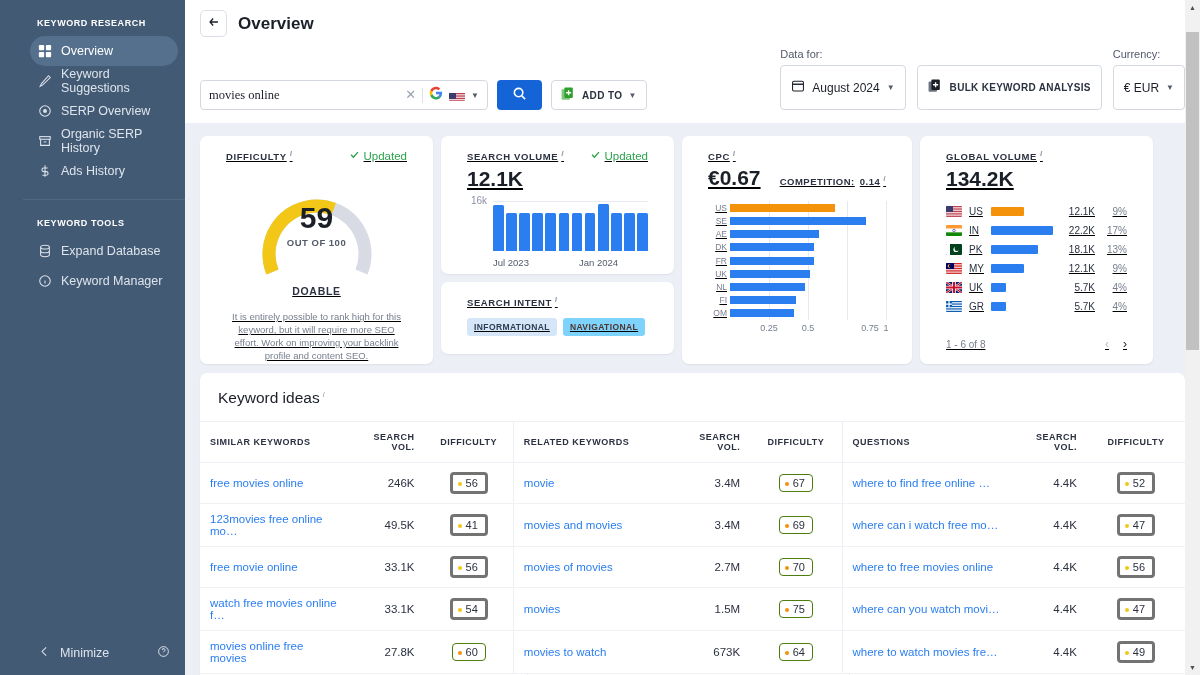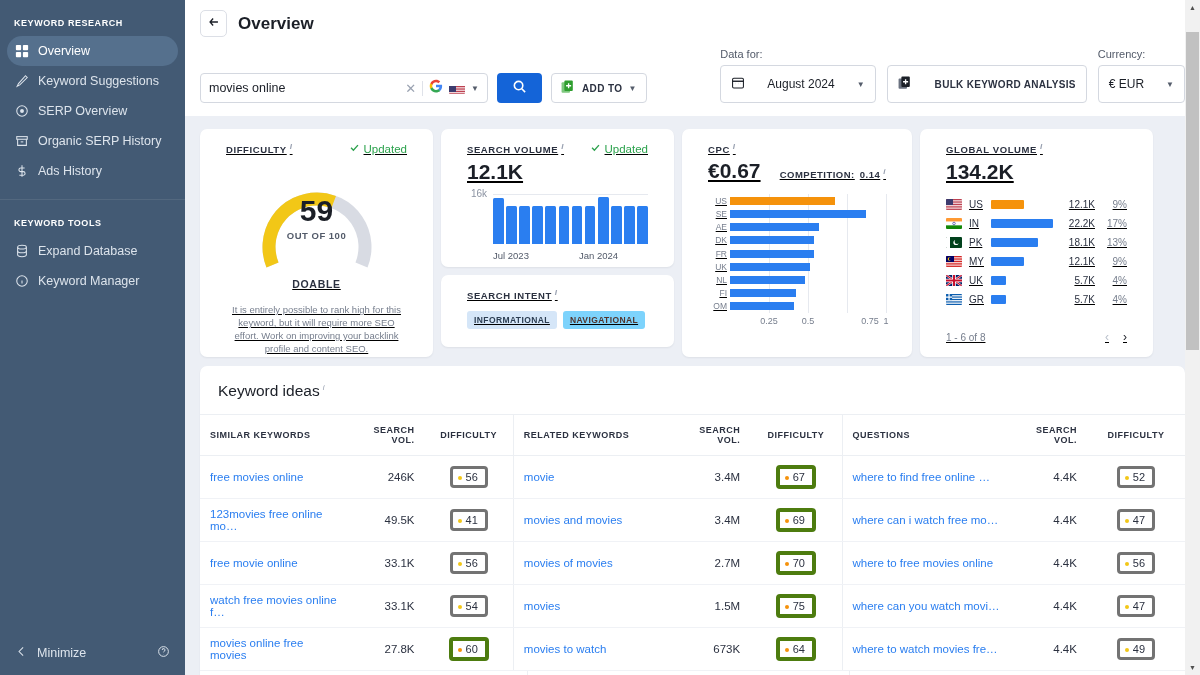--- a/index.html
+++ b/index.html
@@ -10,20 +10,21 @@
     overflow: hidden;
   }
   .app { display: flex; width: 1200px; height: 675px; }
 
   
   .sidebar {
     width: 185px; min-width: 185px; height: 675px;
     background: #435a74; color: #cfd8e3;
     display: flex; flex-direction: column;
     position: relative;
+    padding-left: 23px;
   }
   .side-section-title {
     font-size: 9px; font-weight: bold; letter-spacing: .55px;
     color: #ffffff; padding: 18px 0 8px 14px; text-transform: uppercase;
   }
   .side-item {
     display: flex; align-items: center; gap: 9px;
     height: 30px; margin: 0 7px; padding-left: 7px;
     border-radius: 15px; font-size: 12.5px; color: #dde4ec;
     cursor: pointer;
@@ -49,21 +50,21 @@
   .back-btn {
     width: 27px; height: 27px; border: 1px solid #dcdfe6; border-radius: 5px;
     background: #fff; display: flex; align-items: center; justify-content: center;
     cursor: pointer;
   }
   .page-title { font-size: 17px; font-weight: bold; color: #1b1f27; }
 
   .tool-row { display: flex; align-items: flex-end; gap: 9px; margin-top: 11px; }
   .search-wrap {
     width: 288px; height: 30px; border: 1px solid #d4d8e0; border-radius: 4px;
-    background: #fff; display: flex; align-items: center; padding: 0 8px; gap: 6px;
+    background: #fff; display: flex; align-items: center; padding: 0 8px; gap: 6px; font-family: Liberation Serif, serif;
   }
   .search-wrap input {
     flex: 1; border: none; outline: none; font-size: 12.5px;
     font-family: inherit; color: #1b1f27; background: transparent;
   }
   .clear-x { color: #9aa2b1; font-size: 13px; cursor: pointer; }
   .vsep { width: 1px; height: 15px; background: #dfe2e9; }
   .flag {
     width: 16px; height: 11px; border-radius: 1px; flex: none;
     display: inline-block; overflow: hidden; position: relative;
@@ -75,22 +76,22 @@
   }
   .addto-btn {
     height: 30px; border: 1px solid #d4d8e0; border-radius: 4px; background: #fff;
     display: flex; align-items: center; gap: 6px; padding: 0 9px; cursor: pointer;
     font-size: 10px; font-weight: bold; letter-spacing: .4px; color: #2b3140;
   }
   .right-tools { display: flex; align-items: flex-end; gap: 11px; margin-left: auto; }
   .tool-group { display: flex; flex-direction: column; gap: 5px; }
   .tool-label { font-size: 11px; color: #525a69; }
   .pill {
-    height: 38px; border: 1px solid #d4d8e0; border-radius: 4px; background: #fff;
-    display: flex; align-items: center; gap: 22px; padding: 0 10px; cursor: pointer;
+    height: 45px; border: 1px solid #d4d8e0; border-radius: 4px; background: #fff;
+    display: flex; align-items: center; gap: 7px; padding: 0 10px; cursor: pointer;
     font-size: 12px; color: #1b1f27; justify-content: flex-end;
   }
   .pill.caps { font-size: 10px; font-weight: bold; letter-spacing: .3px; color: #2b3140; }
 
   
   .content { padding: 13px 15px 0 15px; }
   .cards { display: flex; gap: 8px; align-items: flex-start; }
   .card {
     background: #fff; border-radius: 7px; padding: 13px 26px;
     box-shadow: 0 1px 2px rgba(30,40,60,.07);
@@ -186,21 +187,21 @@
   }
   .tbl td.kw a { color: #2a7ef0; text-decoration: none; cursor: pointer; }
   .colsep { border-left: 1px solid #eceff3; }
   .badge {
     display: inline-block; min-width: 33px; padding: 2px 7px 2px 5px;
     border-radius: 4px; font-size: 11px; text-align: center;
   }
   .badge .dot { display: inline-block; width: 4px; height: 4px; border-radius: 50%; margin-right: 4px; vertical-align: middle; }
   .badge.y { border: 3px solid #737373; color: #2b3140; }
   .badge.y .dot { background: #f2c717; }
-  .badge.o { border: 4px solid #4d7c0f; color: #2b3140; text-align: center; }
+  .badge.o { border: 1px solid #4d7c0f; color: #2b3140; text-align: center; }
   .badge.o .dot { background: #f5920b; }
   .foot-row { display: flex; }
   .foot-cell { padding: 12px 14px; }
   .foot-cell.s1 { width: 327px; }
   .foot-cell.s2 { width: 322px; border-left: 1px solid #eceff3; }
   .foot-cell.s3 { flex: 1; border-left: 1px solid #eceff3; }
   .rep-btn {
     display: inline-flex; align-items: center; gap: 8px; height: 26px;
     border: 1px solid #d8dce3; border-radius: 4px; background: #fff;
     padding: 0 11px; font-size: 9.5px; font-weight: bold; letter-spacing: .3px;

